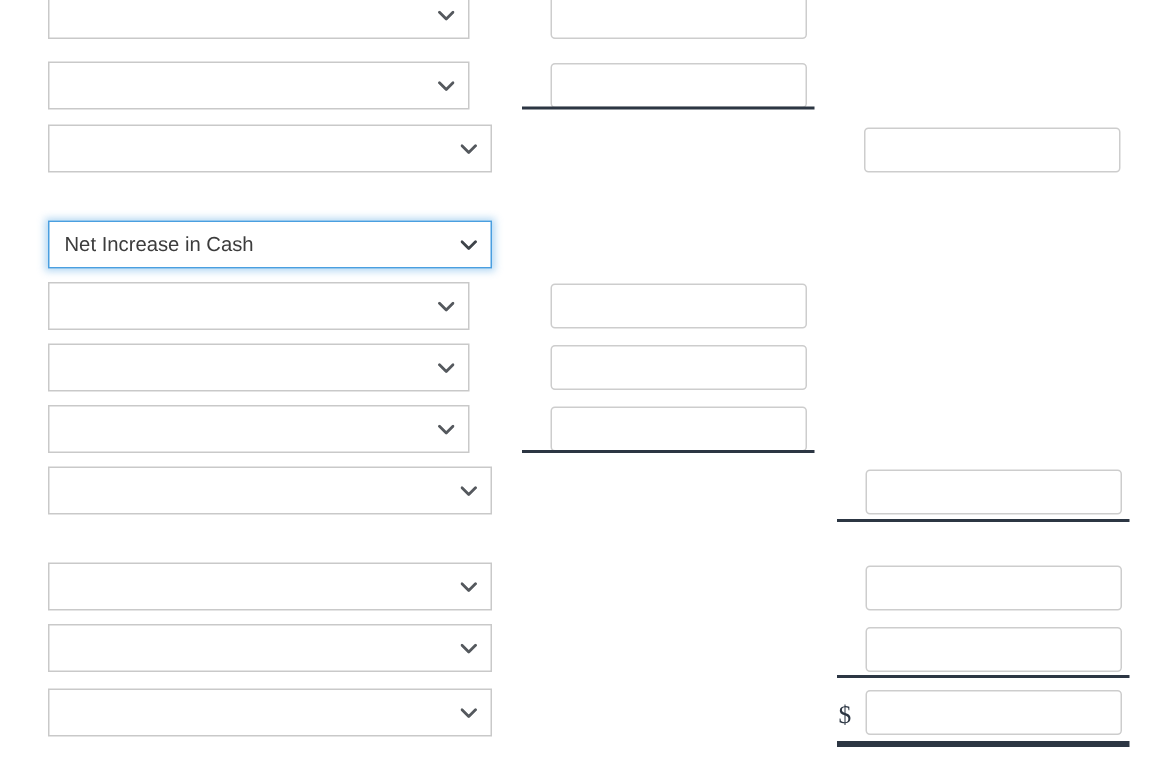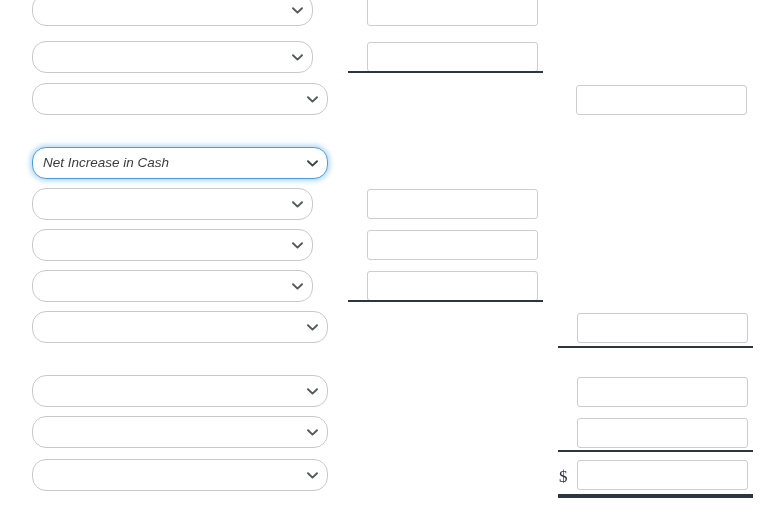--- a/index.html
+++ b/index.html
@@ -21,32 +21,31 @@
     overflow: hidden;
   }
 
   
   .acct-select {
     position: absolute;
     box-sizing: border-box;
     height: 32px;
     background: #ffffff;
     border: 1px solid #c9c9c9;
-    border-radius: 14px;
+    border-radius: 0;
     font-family: "Liberation Sans", sans-serif;
     font-size: 13.5px;
     color: #4b4b4b;
     padding: 0 26px 0 10px;
     line-height: 30px;
     white-space: nowrap;
     overflow: hidden;
     text-overflow: ellipsis;
     cursor: pointer;
     user-select: none;
-    font-style: italic;
   }
   .acct-select .chev {
     position: absolute;
     right: 9px;
     top: 0;
     bottom: 0;
     width: 12px;
     display: flex;
     align-items: center;
     justify-content: center;

